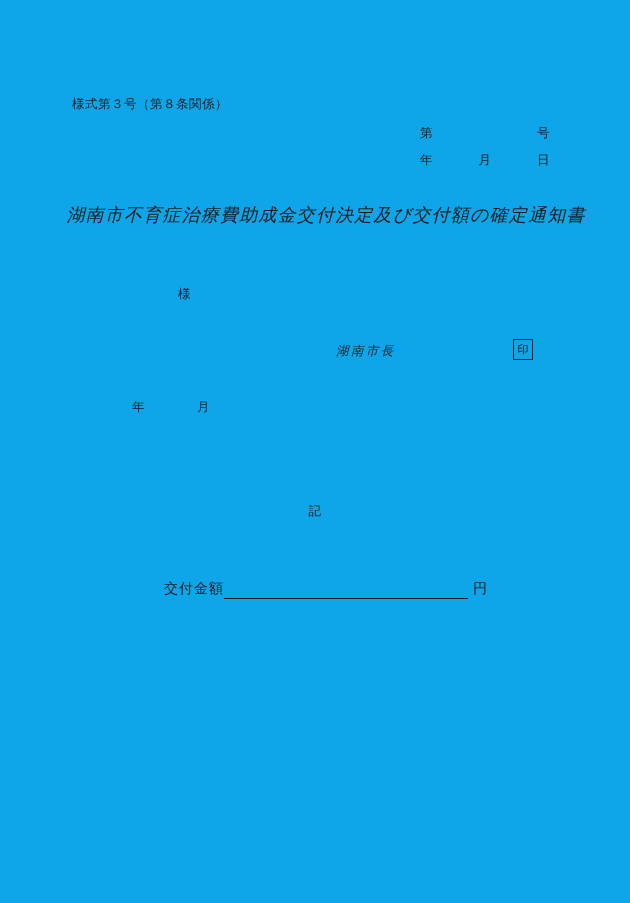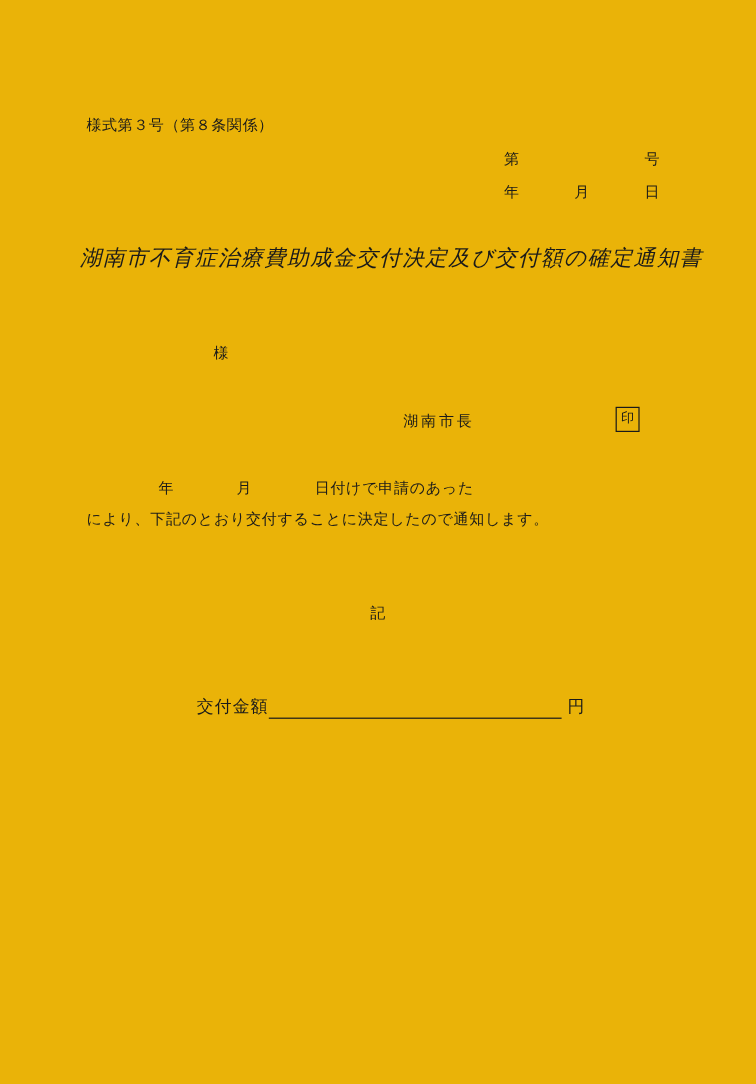--- a/index.html
+++ b/index.html
@@ -13,21 +13,21 @@
     position: relative;
     font-family: "Liberation Serif", "DejaVu Serif", serif;
     color: #1a1a1a;
     overflow: hidden;
   }
   .page {
     position: absolute;
     left: 0; top: 0;
     width: 630px;
     height: 903px;
-    background: #eab308;
+    background: #0ea5e9;
   }
   .abs { position: absolute; }
 
   .form-no {
     left: 72px;
     top: 96px;
     font-size: 12.5px;
     letter-spacing: 0.5px;
     white-space: nowrap;
   }
@@ -67,20 +67,21 @@
     top: 286px;
     font-size: 12.5px;
     letter-spacing: 0.5px;
   }
 
   .issuer {
     left: 336px;
     top: 343px;
     font-size: 12.5px;
     letter-spacing: 2.4px;
+    font-style: italic;
   }
 
   .seal {
     left: 513px;
     top: 339px;
     width: 18px;
     height: 19px;
     border: 1px solid #1a1a1a;
     font-size: 11px;
     line-height: 19px;
@@ -159,24 +160,22 @@
 
   <div class="abs seal">印</div>
 
   <div class="abs body-block">
     <div class="body-line body-line-1">
       <span class="sp-indent"></span>
       <span>年</span>
       <span class="sp-year"></span>
       <span>月</span>
       <span class="sp-month"></span>
-      <span>日付けで申請のあった</span>
       <span class="sp-after"></span>
     </div>
-    <div class="body-line">により、下記のとおり交付することに決定したので通知します。</div>
   </div>
 
   <div class="abs kisai">記</div>
 
   <div class="abs amount-row">
     <span class="amount-label">交付金額</span>
     <span class="amount-blank"></span>
     <span class="amount-unit">円</span>
   </div>
 

